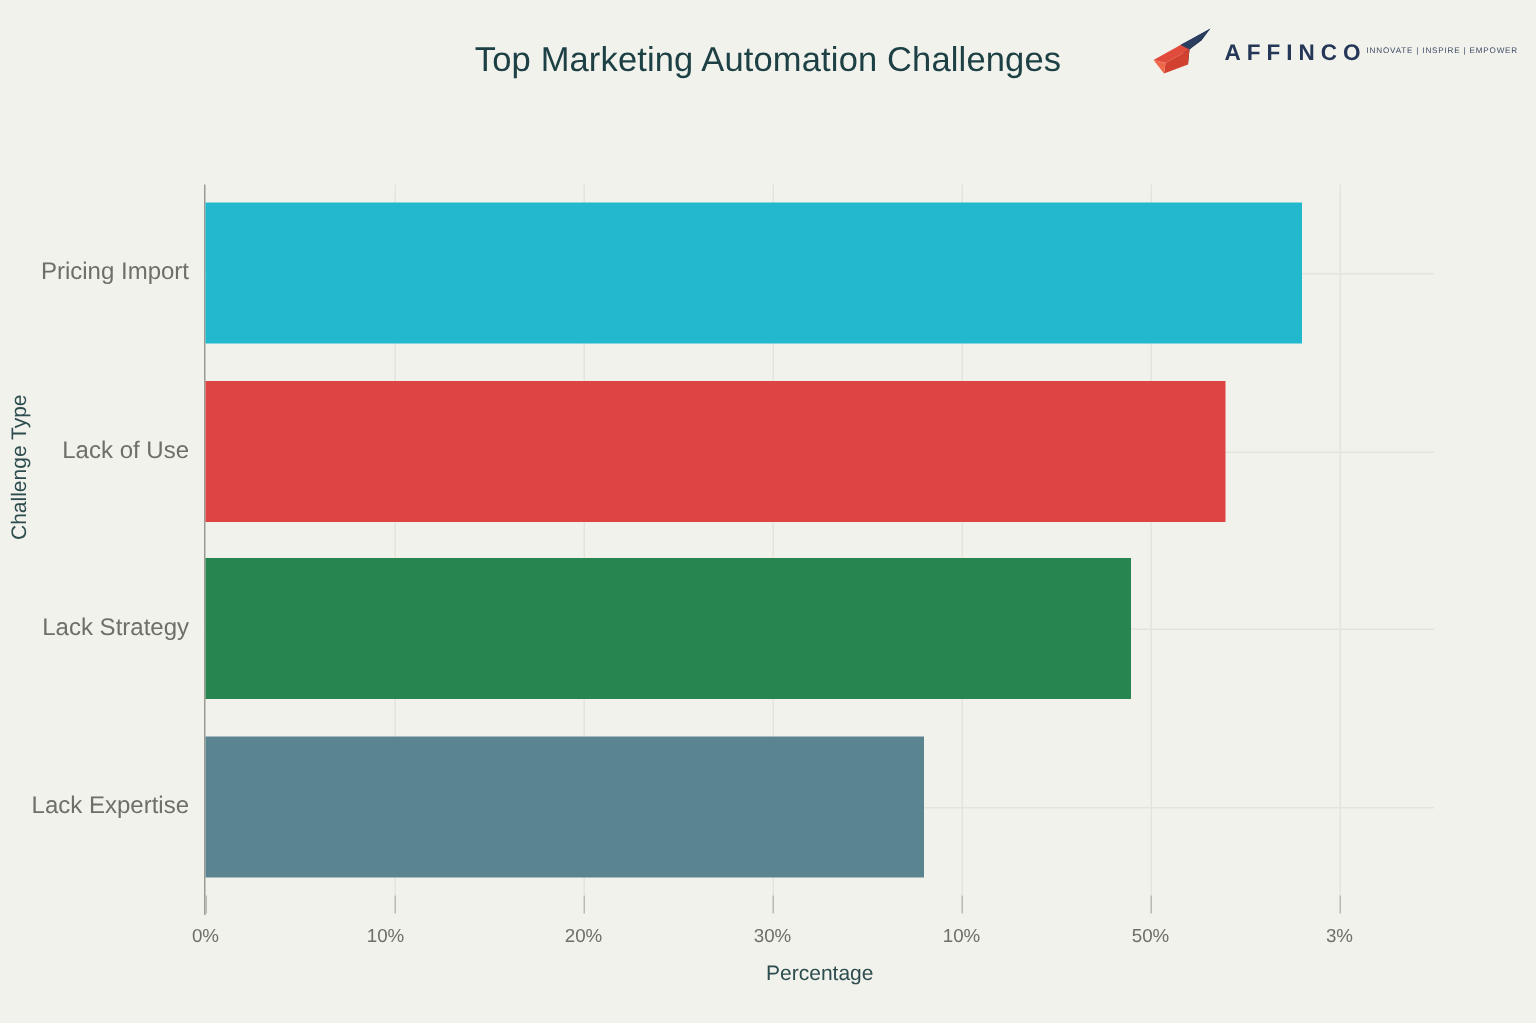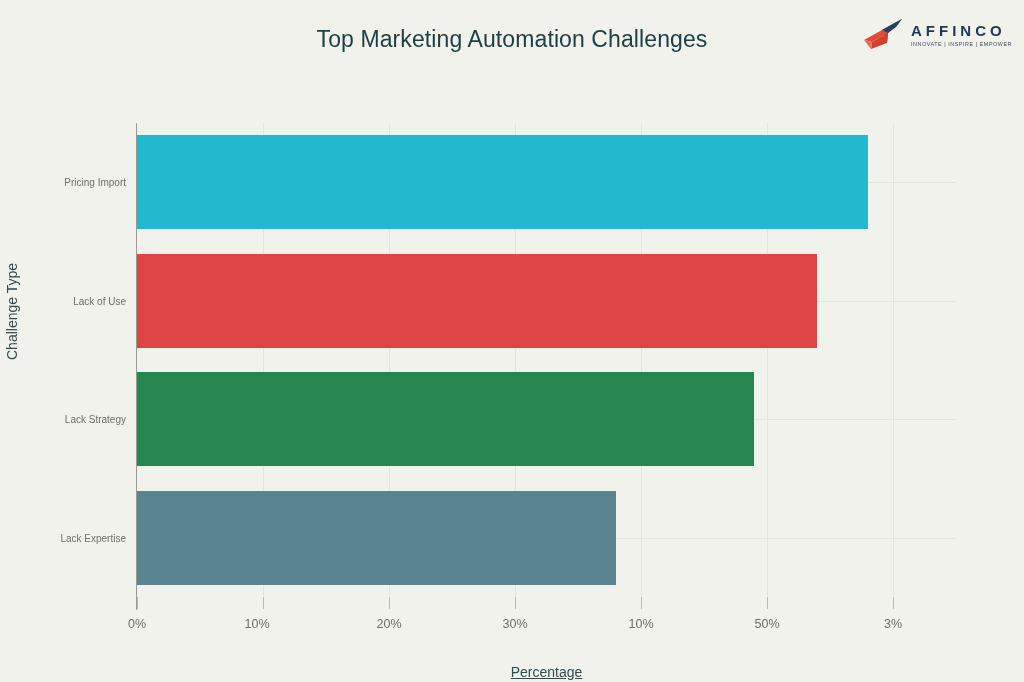--- a/index.html
+++ b/index.html
@@ -36,21 +36,20 @@
     align-items: center;
     gap: 7px;
   }
   .logo-mark {
     width: 42px;
     height: 34px;
     display: block;
   }
   .logo-text {
     display: flex;
-    flex-direction: column;
     align-items: flex-start;
     line-height: 1;
   }
   .logo-name {
     font-size: 15px;
     font-weight: bold;
     color: #243757;
     letter-spacing: 4px;
   }
   .logo-tag {
@@ -122,37 +121,36 @@
   .ylabel-holder {
     position: absolute;
     left: 0;
     top: 0;
     width: 137px;
     height: 682px;
   }
   .ylabel {
     position: absolute;
     right: 11px;
-    font-size: 10px;
+    font-size: 16px;
     color: #6f6f6a;
     white-space: nowrap;
     transform: translateY(-50%);
     text-align: right;
   }
 
   
   .axis-title-x {
     position: absolute;
     left: 137px;
     width: 819px;
-    top: 664px;
+    top: 640px;
     text-align: center;
     font-size: 14px;
     color: #2c4c4e;
-    text-decoration: underline;
   }
   .axis-title-y {
     position: absolute;
     left: 4px;
     top: 360px;
     font-size: 14px;
     color: #2c4c4e;
     transform: rotate(-90deg);
     transform-origin: left top;
     white-space: nowrap;

